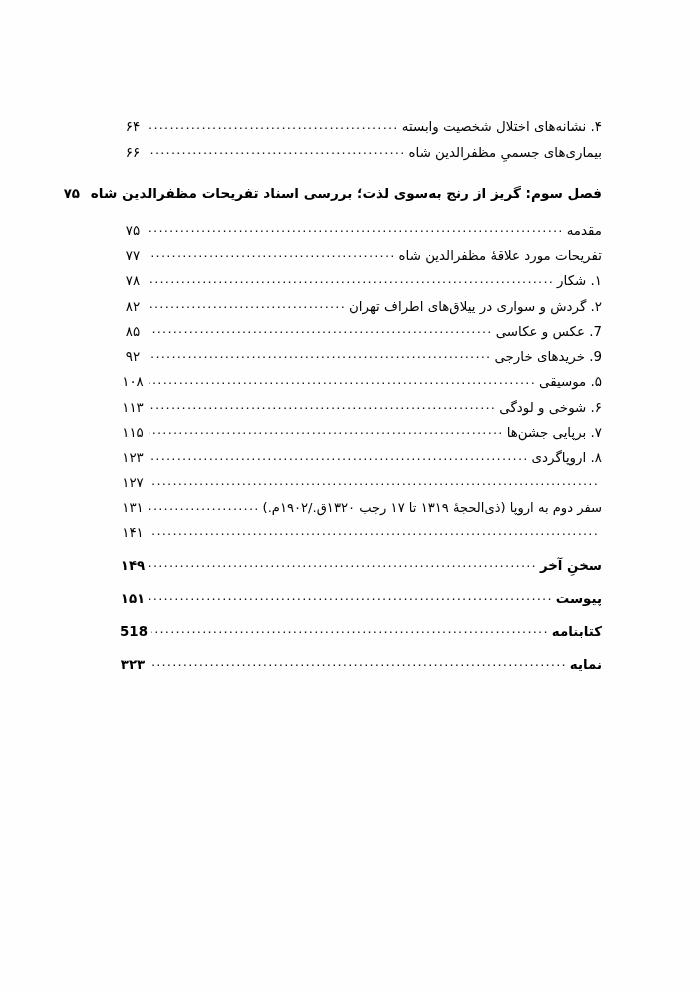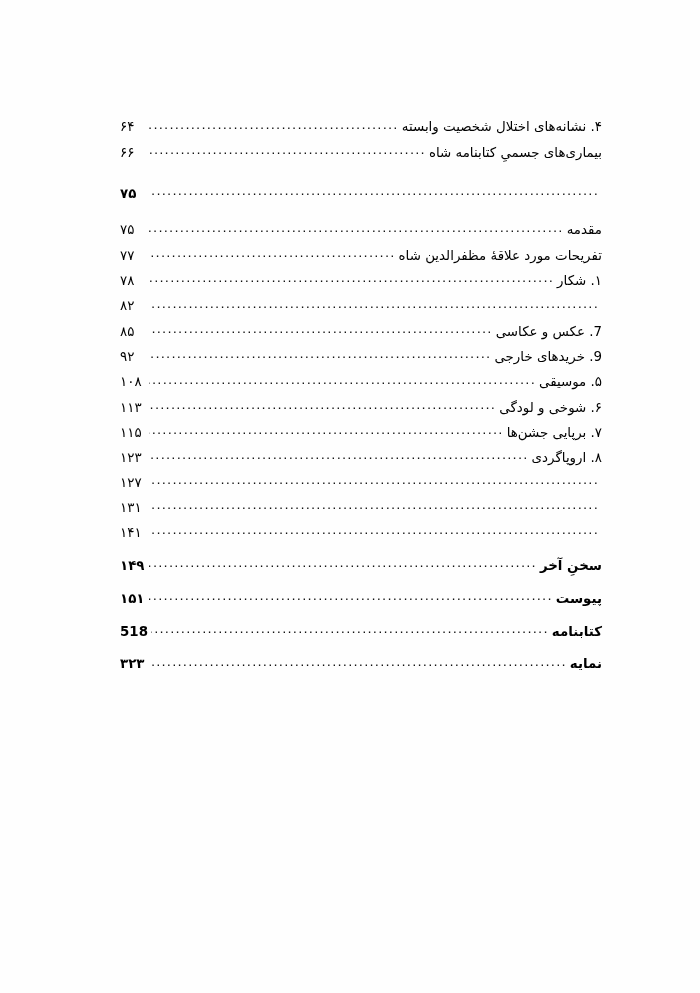--- a/index.html
+++ b/index.html
@@ -59,21 +59,21 @@
     bottom: 0.06em;
     font-size: 13px;
     letter-spacing: 1.2px;
     color: #111;
     white-space: nowrap;
   }
   .toc-line .pageno {
     flex: 0 0 auto;
     font-size: 13.4px;
     min-width: 26px;
-    text-align: left;
+    text-align: center;
     direction: rtl;
   }
 
   
   .toc-line.bold .title,
   .toc-line.bold .pageno { font-weight: bold; }
   .toc-line.chapter {
     margin-top: 25px;
     margin-bottom: 21px;
     font-size: 13.6px;
@@ -88,26 +88,27 @@
 
   <div class="toc">
 
     <div class="toc-line">
       <span class="title">۴. نشانه‌های اختلال شخصیت وابسته</span>
       <span class="leader"></span>
       <span class="pageno">۶۴</span>
     </div>
 
     <div class="toc-line">
-      <span class="title">بیماری‌های جسمیِ کتابنامه شاه</span>
+      <span class="title">بیماری‌های جسمیِ مظفرالدین شاه</span>
       <span class="leader"></span>
       <span class="pageno">۶۶</span>
     </div>
 
     <div class="toc-line bold chapter">
+      <span class="title">فصل سوم: گریز از رنج به‌سوی لذت؛ بررسی اسناد تفریحات مظفرالدین شاه</span>
       <span class="leader"></span>
       <span class="pageno">۷۵</span>
     </div>
 
     <div class="toc-line">
       <span class="title">مقدمه</span>
       <span class="leader"></span>
       <span class="pageno">۷۵</span>
     </div>
 
@@ -117,20 +118,21 @@
       <span class="pageno">۷۷</span>
     </div>
 
     <div class="toc-line">
       <span class="title">۱. شکار</span>
       <span class="leader"></span>
       <span class="pageno">۷۸</span>
     </div>
 
     <div class="toc-line">
+      <span class="title">۲. گردش و سواری در ییلاق‌های اطراف تهران</span>
       <span class="leader"></span>
       <span class="pageno">۸۲</span>
     </div>
 
     <div class="toc-line">
       <span class="title">7. عکس و عکاسی</span>
       <span class="leader"></span>
       <span class="pageno">۸۵</span>
     </div>
 
@@ -163,20 +165,21 @@
       <span class="leader"></span>
       <span class="pageno">۱۲۳</span>
     </div>
 
     <div class="toc-line sub">
       <span class="leader"></span>
       <span class="pageno">۱۲۷</span>
     </div>
 
     <div class="toc-line sub">
+      <span class="title">سفر دوم به اروپا (ذی‌الحجۀ ۱۳۱۹ تا ۱۷ رجب ۱۳۲۰ق./۱۹۰۲م.)</span>
       <span class="leader"></span>
       <span class="pageno">۱۳۱</span>
     </div>
 
     <div class="toc-line sub spaced">
       <span class="leader"></span>
       <span class="pageno">۱۴۱</span>
     </div>
 
     <div class="toc-line bold spaced">

